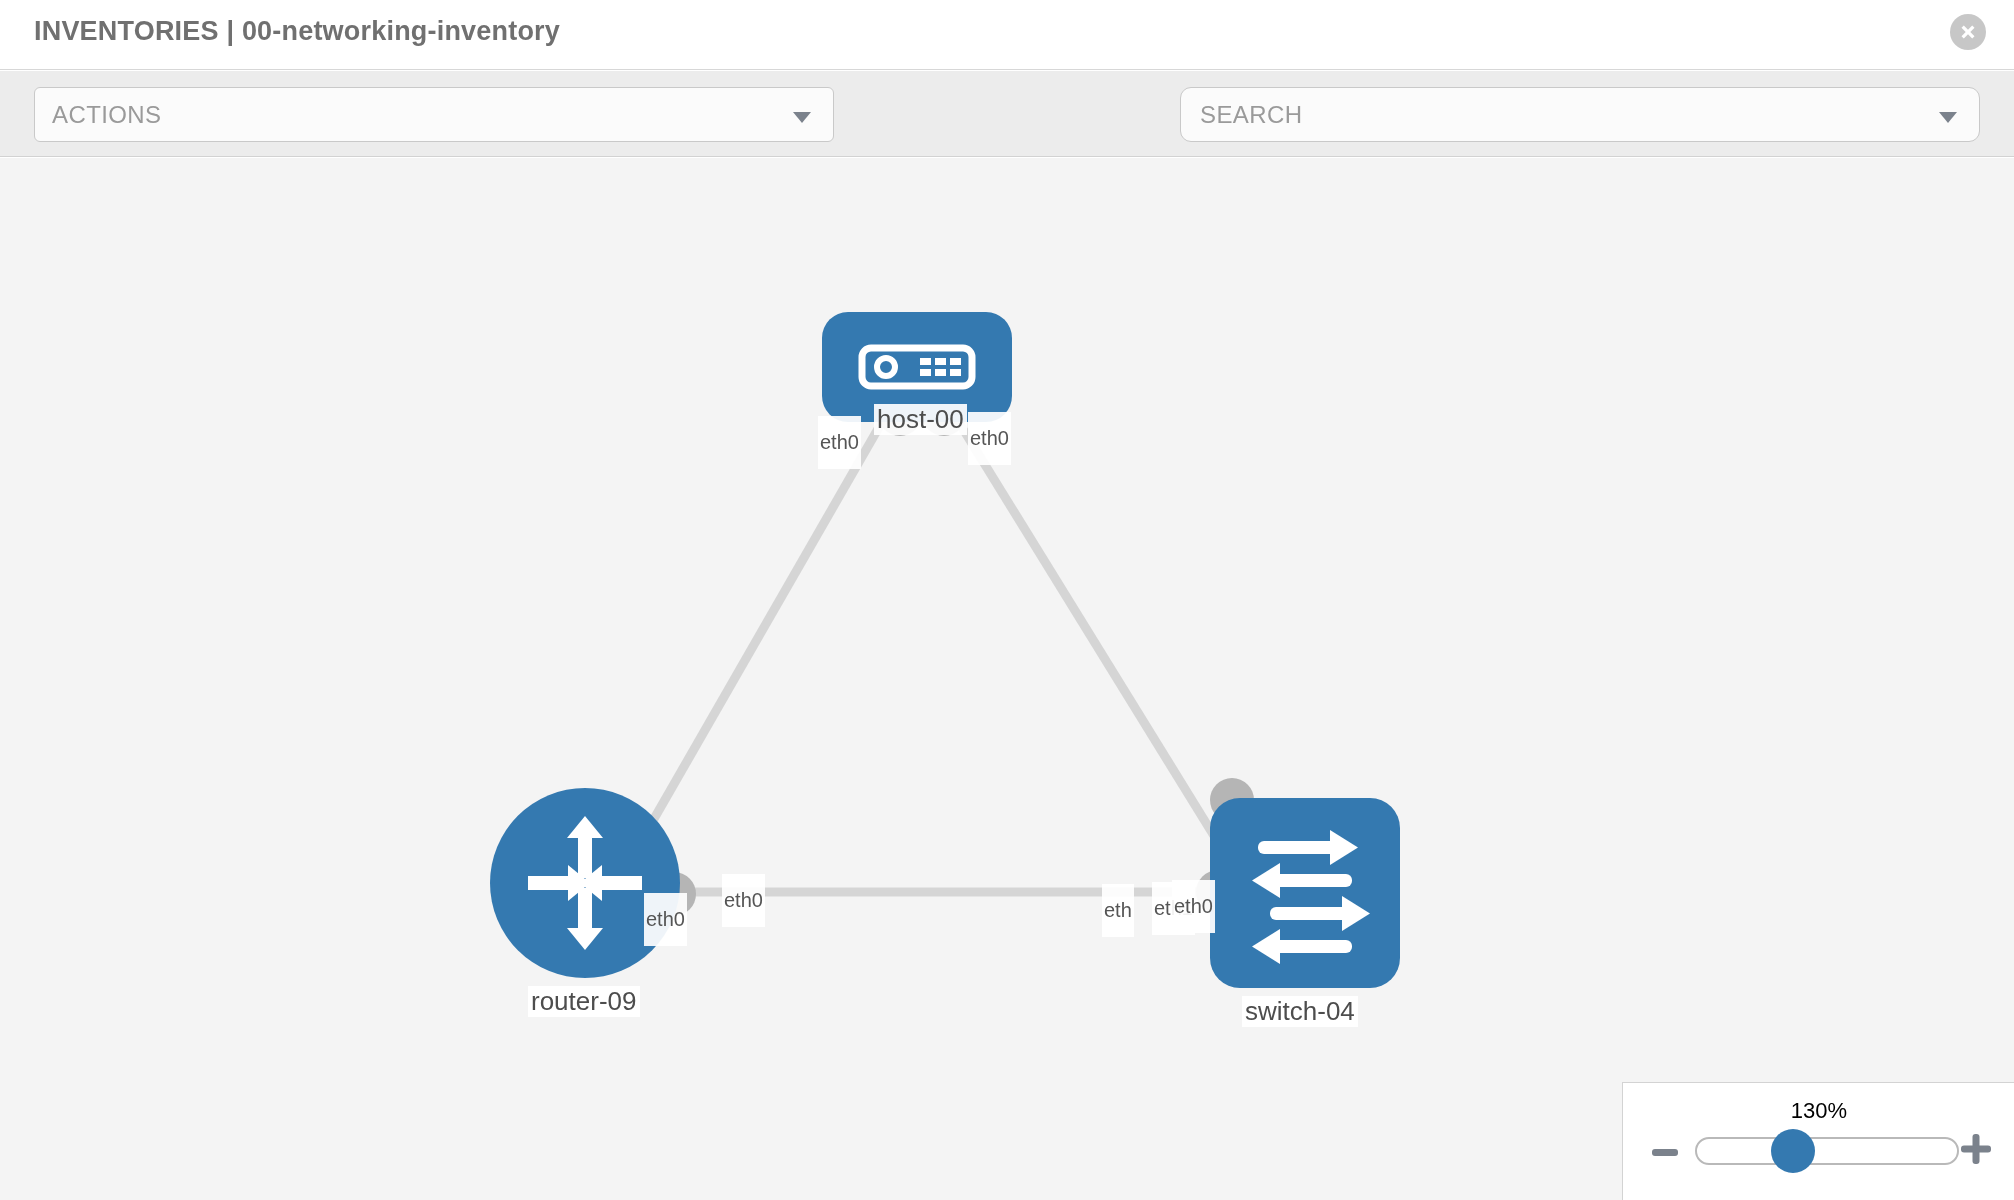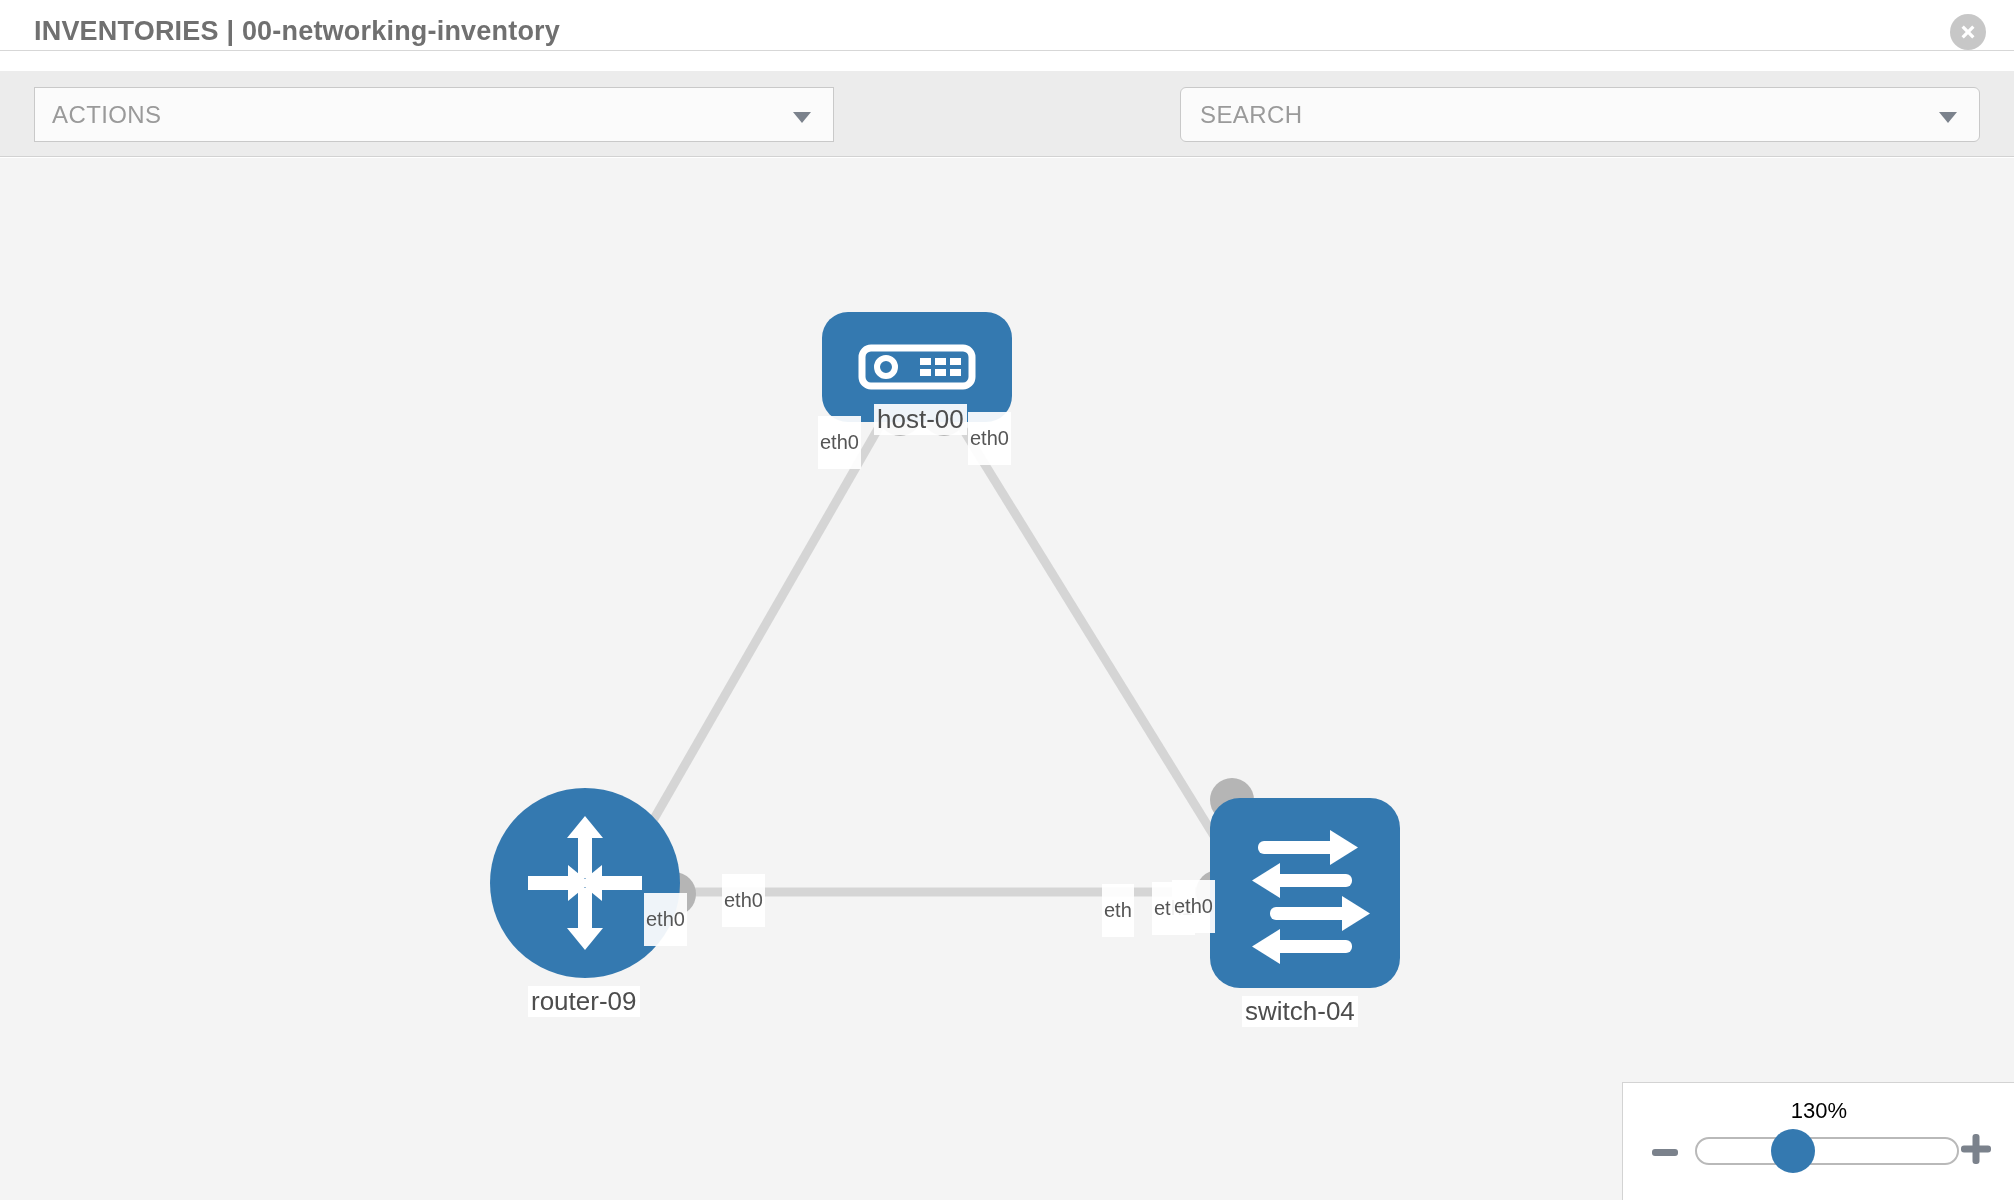--- a/index.html
+++ b/index.html
@@ -16,21 +16,21 @@
     position: relative;
     width: 2014px;
     height: 1200px;
     background: #ffffff;
   }
 
   
   .header {
     position: absolute;
     left: 0; top: 0;
-    width: 2014px; height: 51px;
+    width: 2014px; height: 70px;
     background: #ffffff;
     border-bottom: 1px solid #d7d7d7;
   }
   .header-title {
     position: absolute;
     left: 34px; top: 16px;
     font-size: 27px;
     font-weight: bold;
     color: #707070;
     letter-spacing: 0.2px;
@@ -53,21 +53,21 @@
     width: 2014px; height: 86px;
     background: #ececec;
     border-bottom: 1px solid #d2d2d2;
   }
   .actions-select {
     position: absolute;
     left: 34px; top: 16px;
     width: 800px; height: 55px;
     background: #fbfbfb;
     border: 1px solid #c9c9c9;
-    border-radius: 0;
+    border-radius: 6px;
     cursor: pointer;
   }
   .actions-label {
     position: absolute;
     left: 17px; top: 13px;
     font-size: 24px;
     color: #9a9a9a;
     letter-spacing: 0.4px;
   }
   .caret {
@@ -86,21 +86,21 @@
   }
   .tool-icon.wrench { left: 1037px; top: 97px; }
   .tool-icon.key    { left: 1106px; top: 97px; }
 
   .search-box {
     position: absolute;
     left: 1180px; top: 16px;
     width: 800px; height: 55px;
     background: #fbfbfb;
     border: 1px solid #c9c9c9;
-    border-radius: 6px;
+    border-radius: 11px;
     cursor: text;
   }
   .search-input {
     position: absolute;
     left: 17px; top: 0;
     width: 720px; height: 53px;
     border: 0; outline: none;
     background: transparent;
     font-family: "Liberation Sans", sans-serif;
     font-size: 24px;

